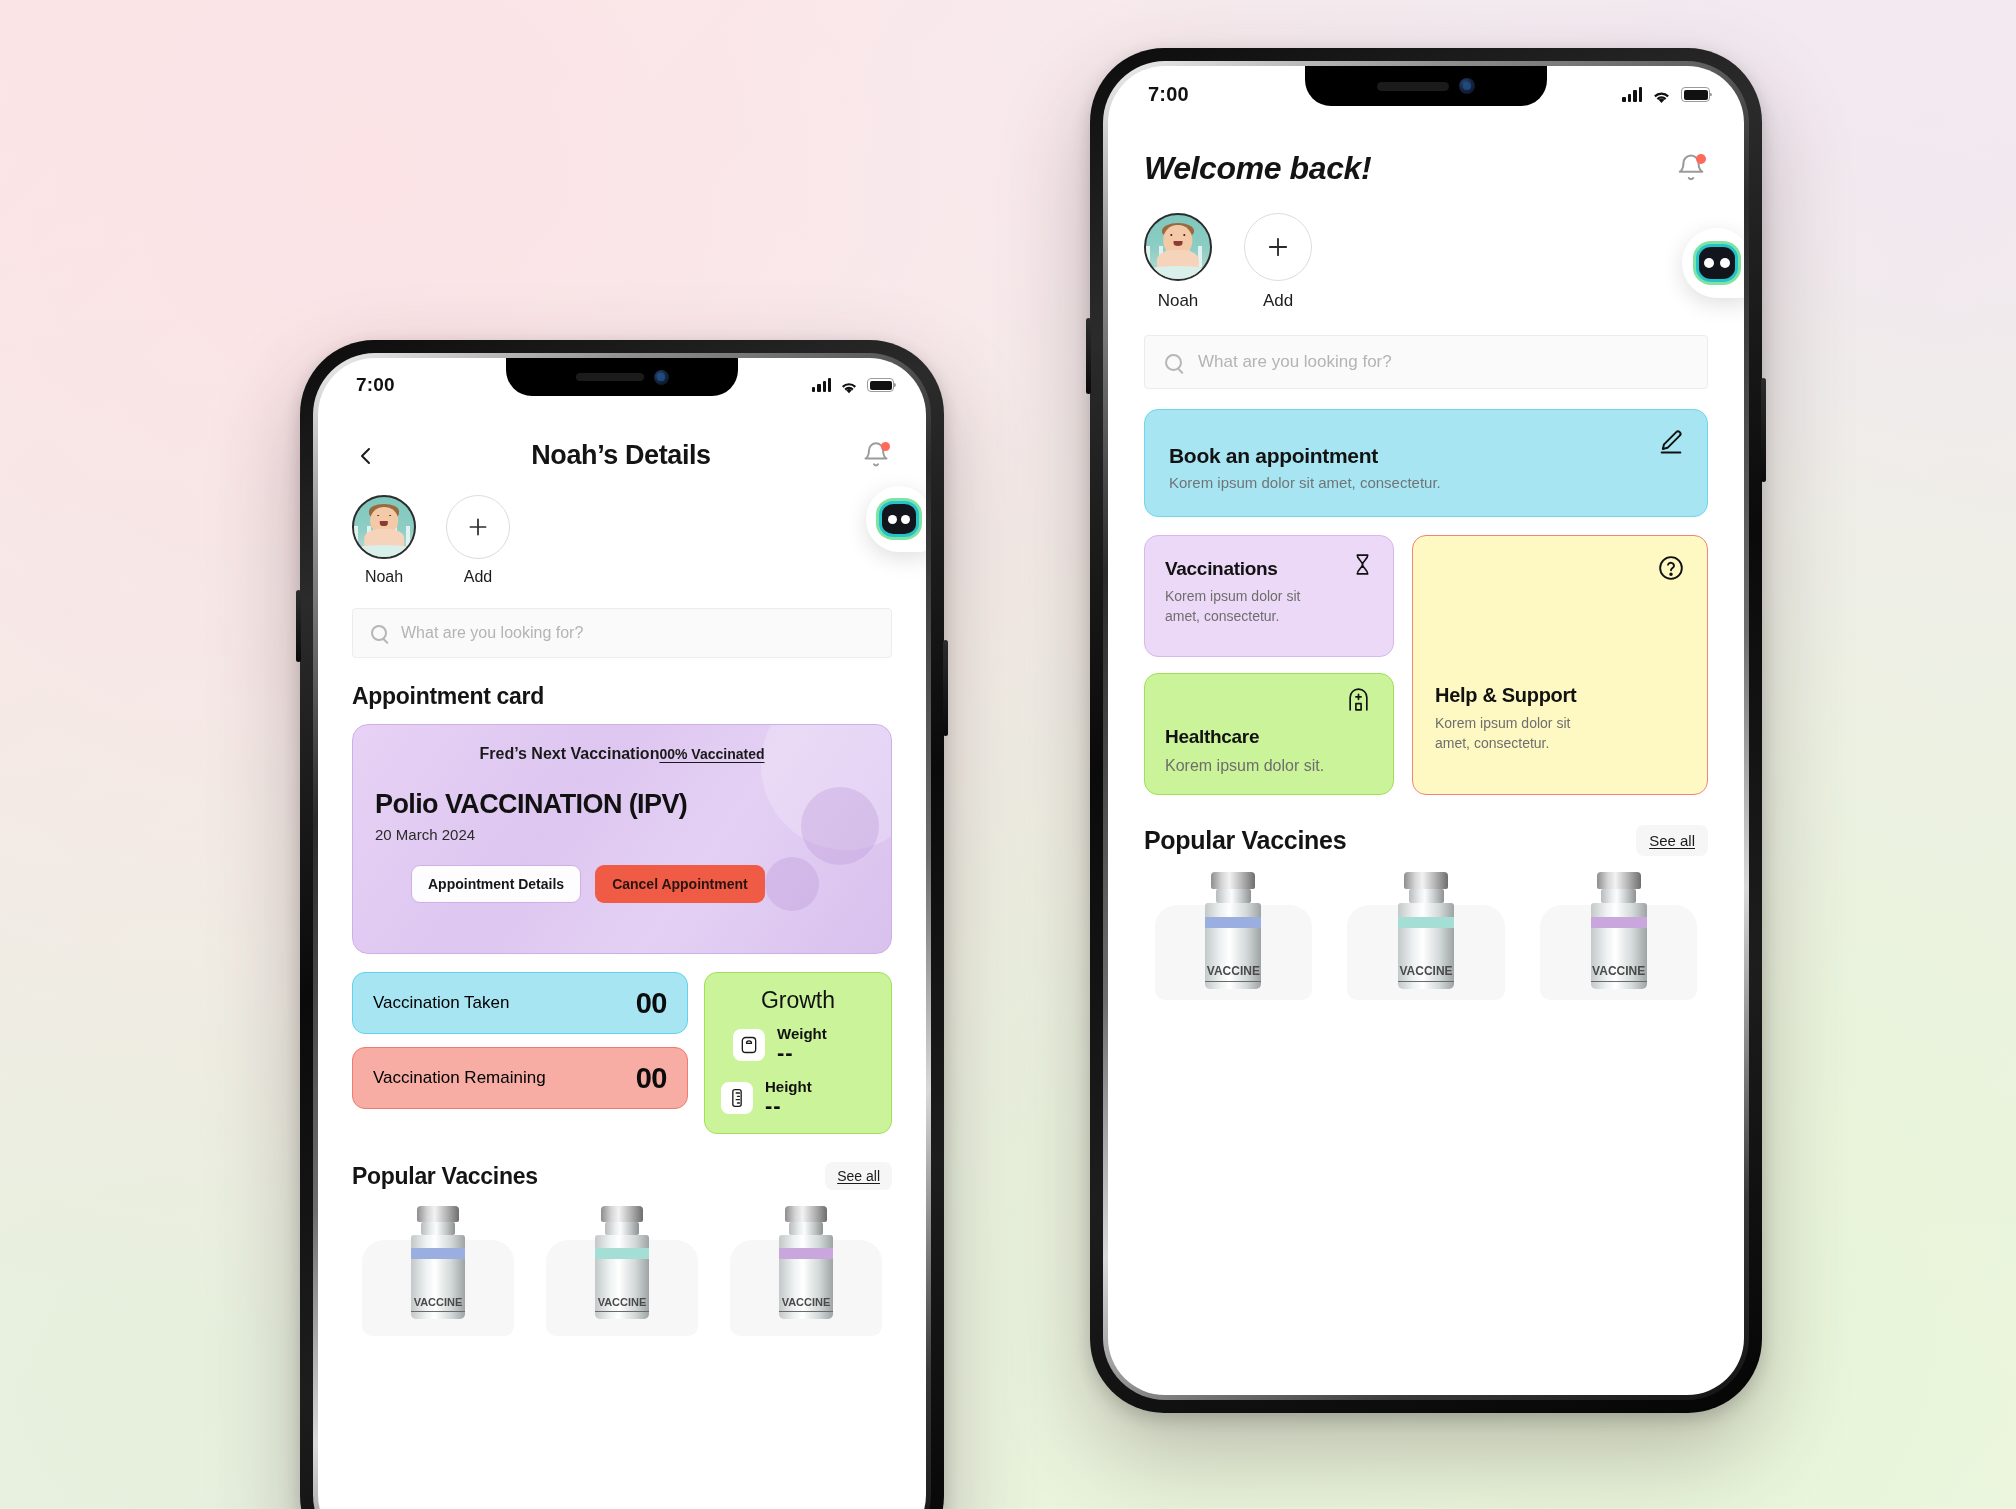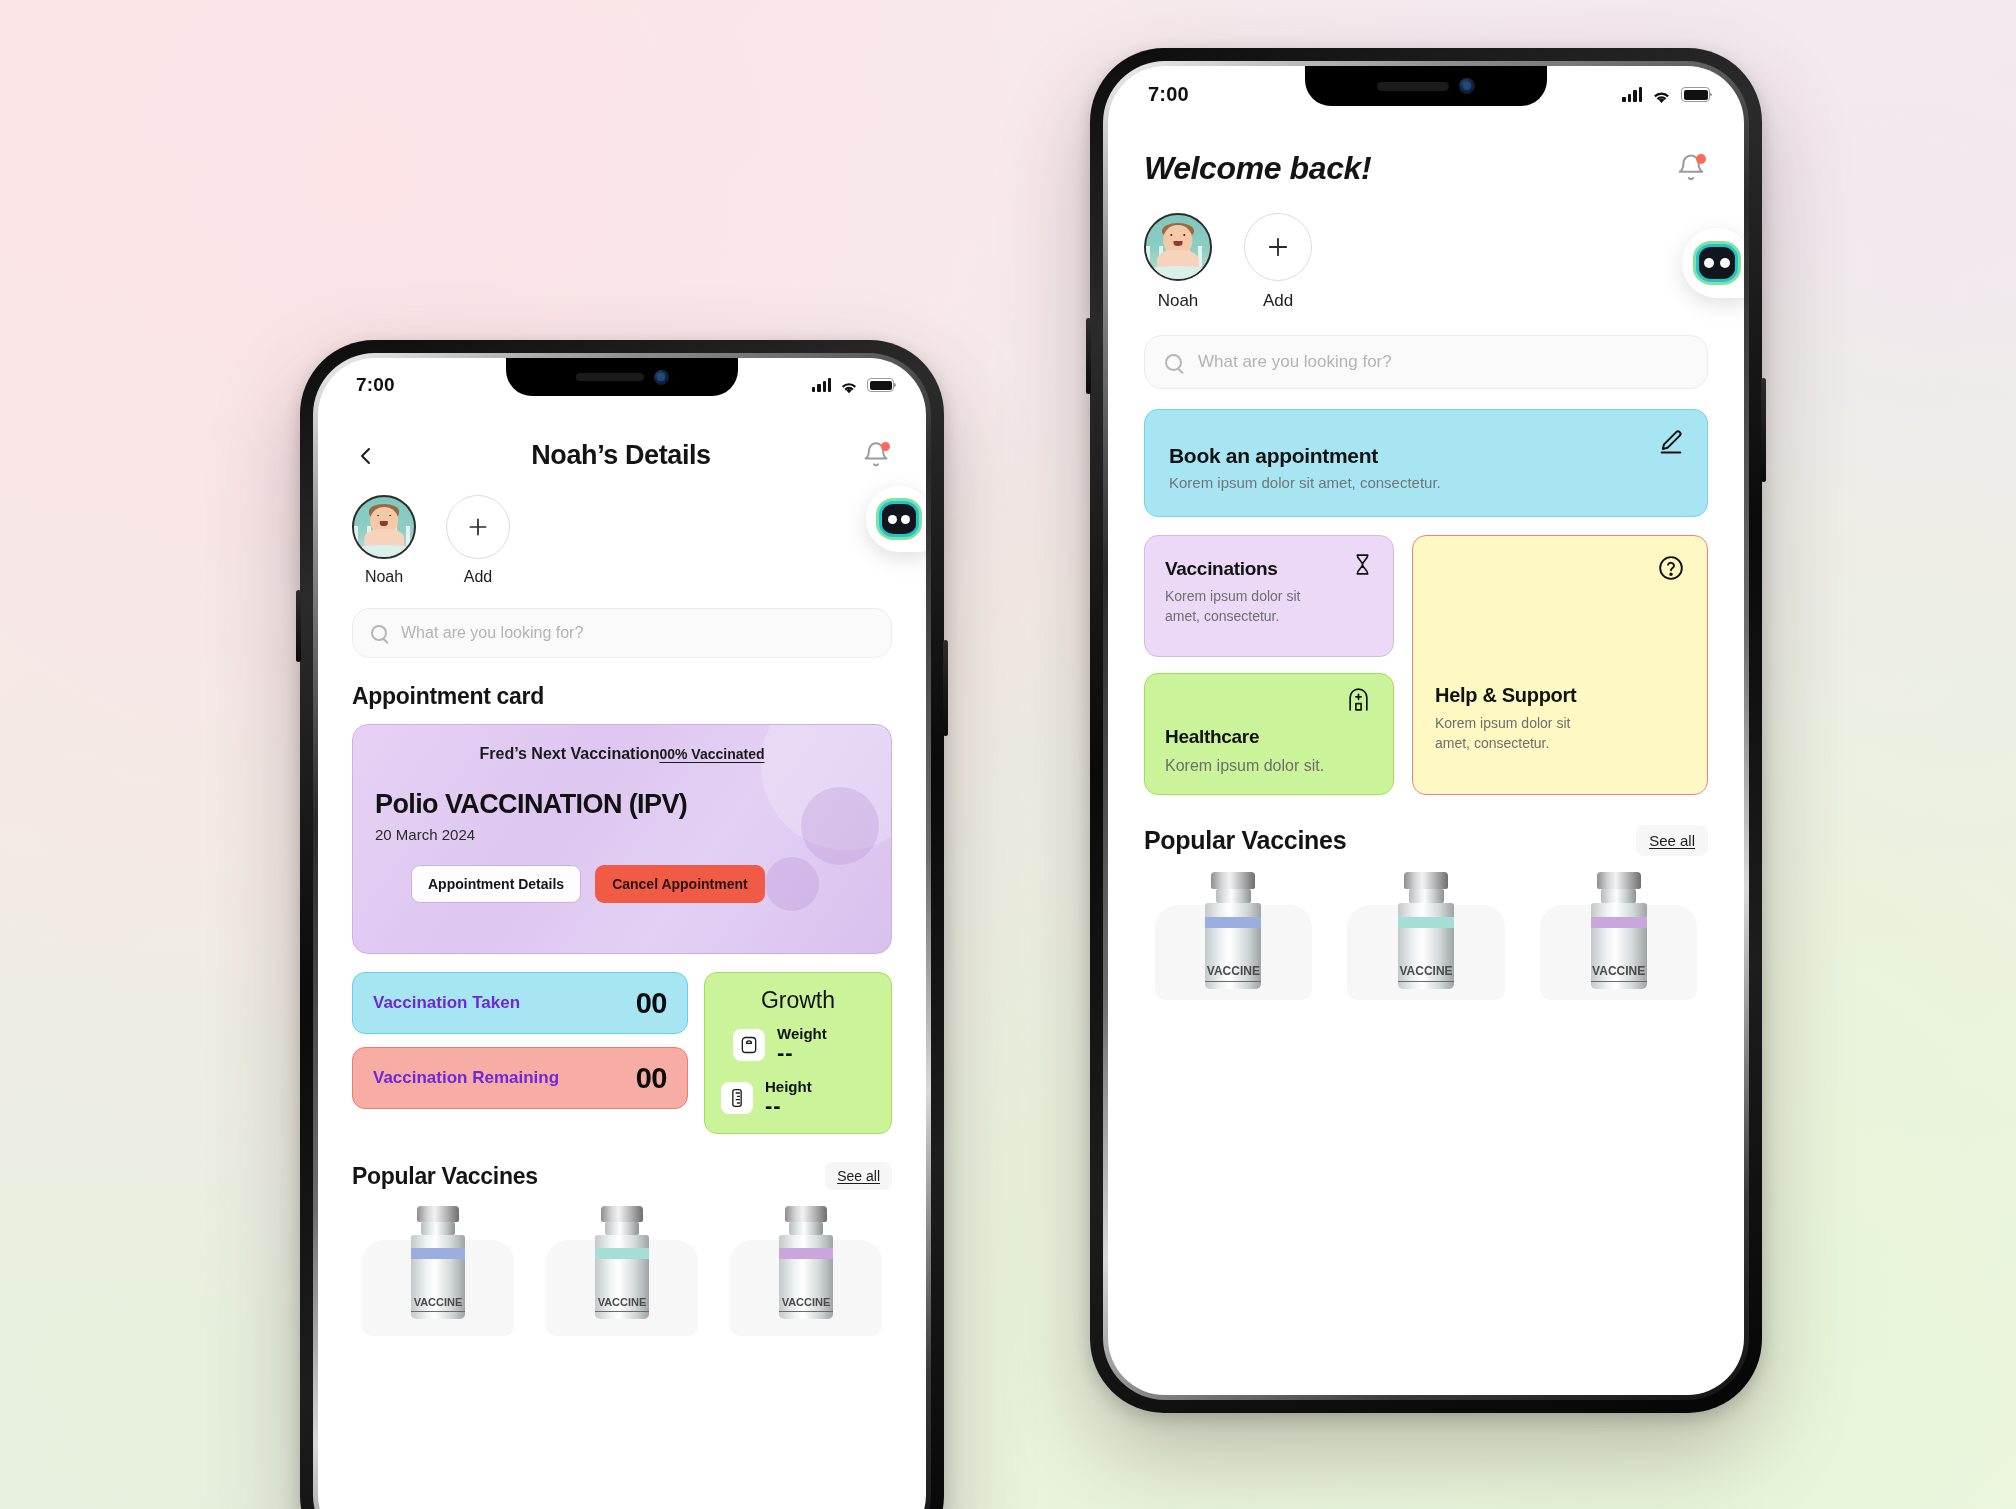--- a/index.html
+++ b/index.html
@@ -110,21 +110,21 @@
     border: 1.6px solid #dcdcdc;
     background: #fff;
     display: flex; align-items: center; justify-content: center;
     color: #2b2b2b;
   }
   .kid-label { color: #1d1d1d; }
 
   .searchbar {
     background: #fafafa;
     border: 1.4px solid #ececec;
-    border-radius: 18px;
+    border-radius: 4px;
     display: flex; align-items: center;
   }
   .mag { border: 2px solid #b6b6b6; border-radius: 50%; position: relative; }
   .mag::after{ content:""; position:absolute; right:-4px; bottom:-3px; width:7px; height:2px;
     background:#b6b6b6; transform:rotate(45deg); border-radius:2px;}
   .search-ph { color: #b4b4b4; }
 
   .sec-title { font-weight: 700; color: #141414; letter-spacing: -0.3px; }
   .see-all {
     background: #f6f6f6; border-radius: 8px;
@@ -197,21 +197,21 @@
   .vax-date { color:#2a2a2a; position:relative; z-index:2;}
   .vax-btns { display:flex; position:relative; z-index:2;padding-left:36px;}
   .btn-white { background:#fdfcfe; border:1.3px solid #cdb0e6; border-radius:9px; color:#161616; font-weight:600;
     display:inline-flex; align-items:center; justify-content:center;}
   .btn-red { background:#ef5b45; border-radius:9px; color:#2b1410; font-weight:600;
     display:inline-flex; align-items:center; justify-content:center;}
 
   .stat-pill { border-radius: 13px; display:flex; align-items:center; justify-content:space-between; }
   .stat-blue { background:#a8e5f3; border:1.6px solid #5fd3ec; }
   .stat-red  { background:#f7aca4; border:1.6px solid #ee7a70; }
-  .stat-label { color:#6d28d9; font-weight:700; }
+  .stat-label { color:#000000; font-weight:400; }
   .stat-num { font-weight:800; color:#0c0c0c; letter-spacing:-0.5px; }
 
   .growth-card { background:#cbf49a; border:1.6px solid #9fe055; border-radius:13px; text-align:center; }
   .growth-title { font-weight:500; color:#111; }
   .growth-row { display:flex; align-items:center; }
   .growth-ico { background:#fff; border-radius:8px; display:flex; align-items:center; justify-content:center; }
   .growth-k { color:#111; font-weight:600; }
   .growth-v { font-weight:800; color:#0c0c0c; letter-spacing:1px; }
 
   

